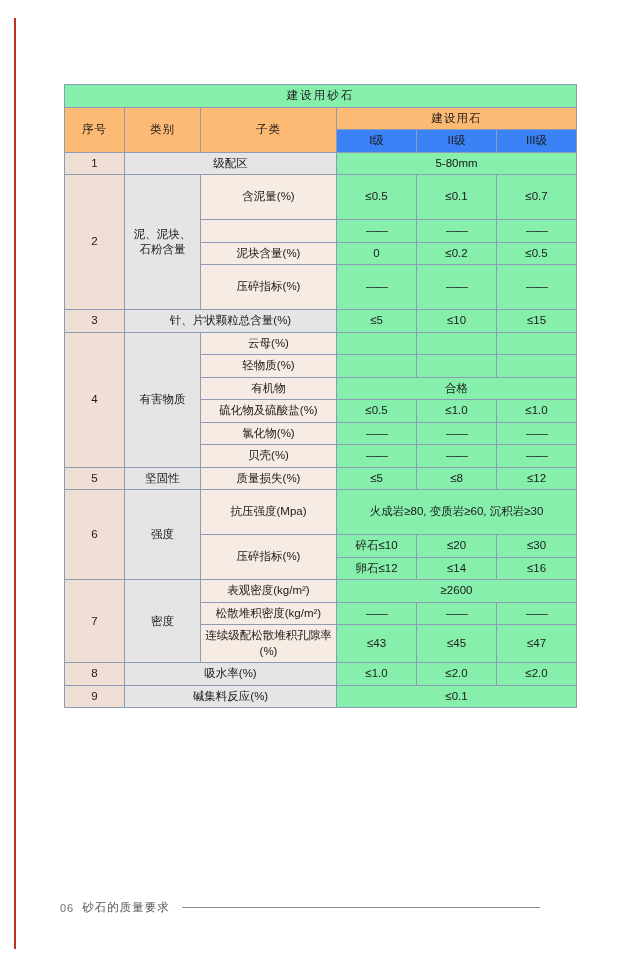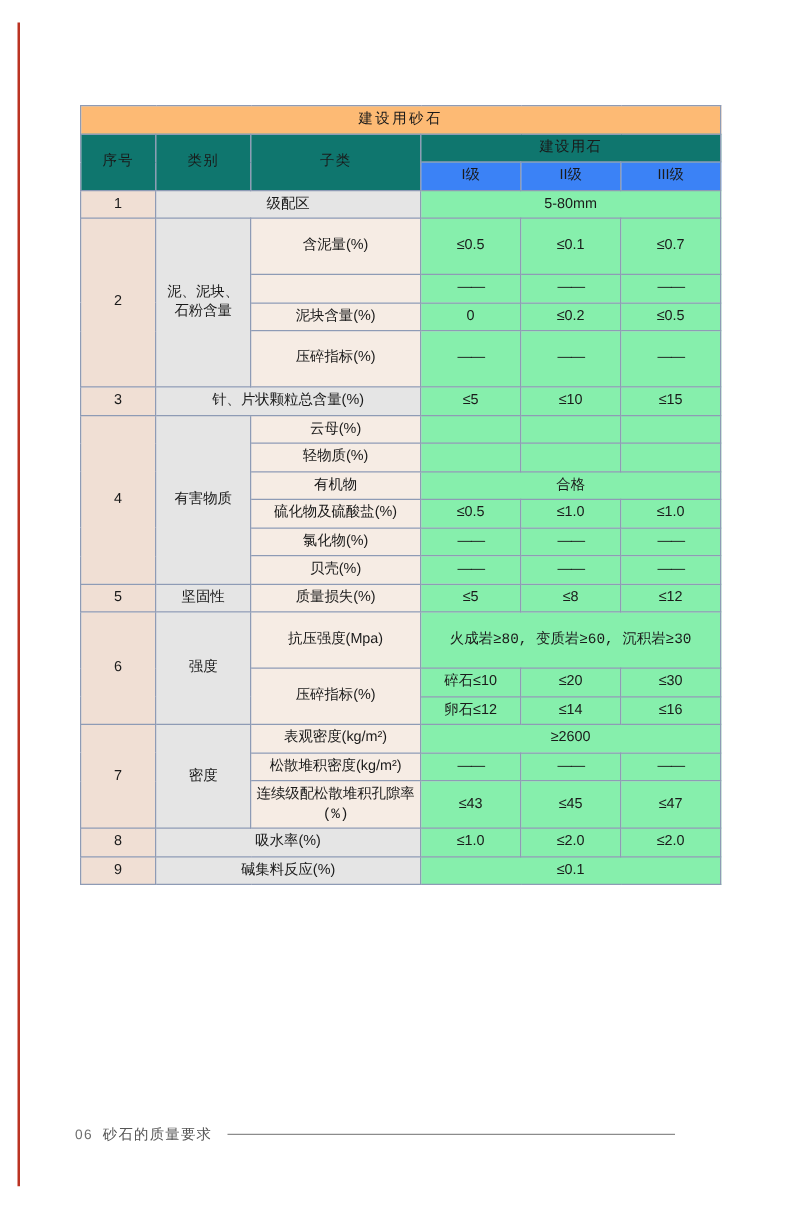--- a/index.html
+++ b/index.html
@@ -46,32 +46,32 @@
     font-weight: normal;
     font-size: 11.5px;
     color: #1a1a1a;
     padding: 3px 4px;
     text-align: center;
     vertical-align: middle;
     line-height: 1.35;
   }
   
   .title-row td {
-    background: #fdba74;
+    background: #86efac;
     border: 1px solid #8fa0bd;
     color: #ffffff;
     text-align: right;
     padding: 5px 10px 6px 0;
     font-size: 13.5px;
     letter-spacing: 2px;
     margin-top: 40px;
   }
   
   .hdr {
-    background: #0f766e;
+    background: #fdba74;
     font-size: 13px;
     letter-spacing: 1px;
   }
   .hdr-sub {
     background: #3b82f6;
     font-size: 12px;
   }
   .col-no { width: 60px; }
   .col-cat { width: 76px; }
   .col-sub { width: 136px; }
@@ -94,21 +94,21 @@
   }
   .val {
     background: #86efac;
     font-size: 11.5px;
   }
   .dash {
     font-size: 11.5px;
     letter-spacing: -1px;
   }
   .tall { height: 38px; margin-top: 20px; }
-  .small { font-size: 10.5px; font-family: Liberation Mono, monospace; }
+  .small { font-size: 10.5px; }
 
   
   .footer {
     position: absolute;
     left: 60px;
     bottom: 52px;
     display: flex;
     align-items: center;
     gap: 8px;
   }

